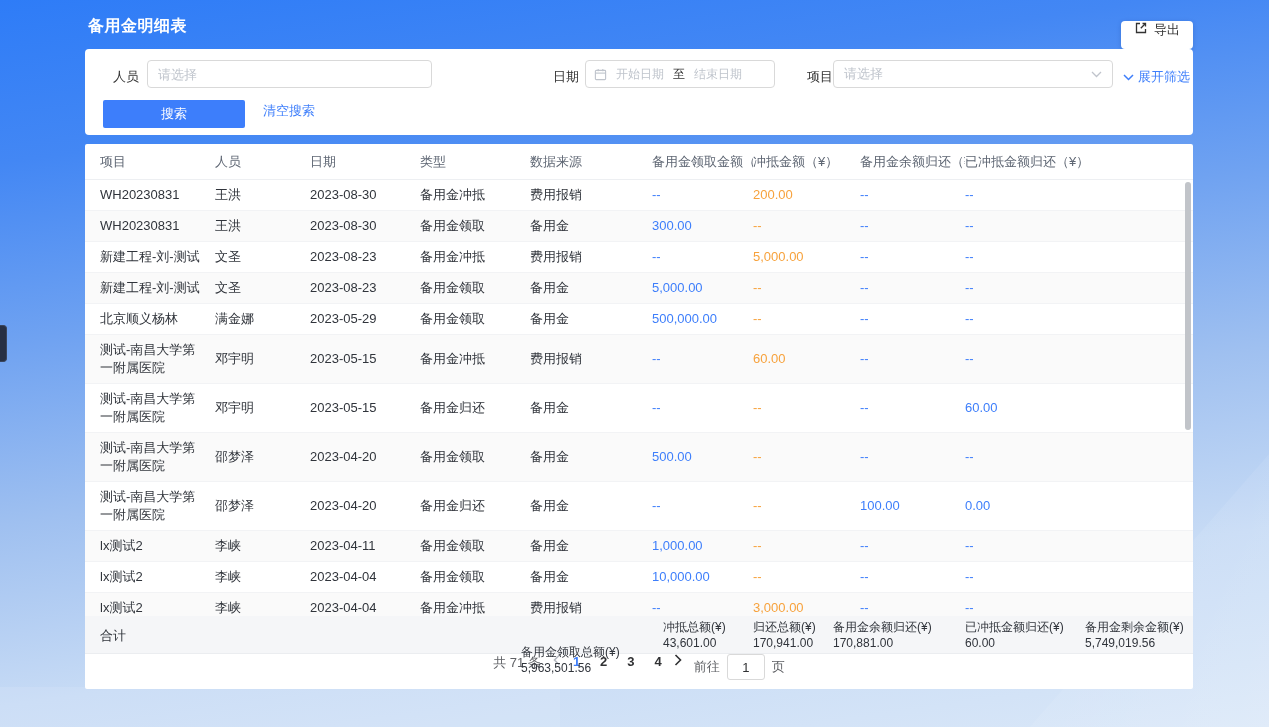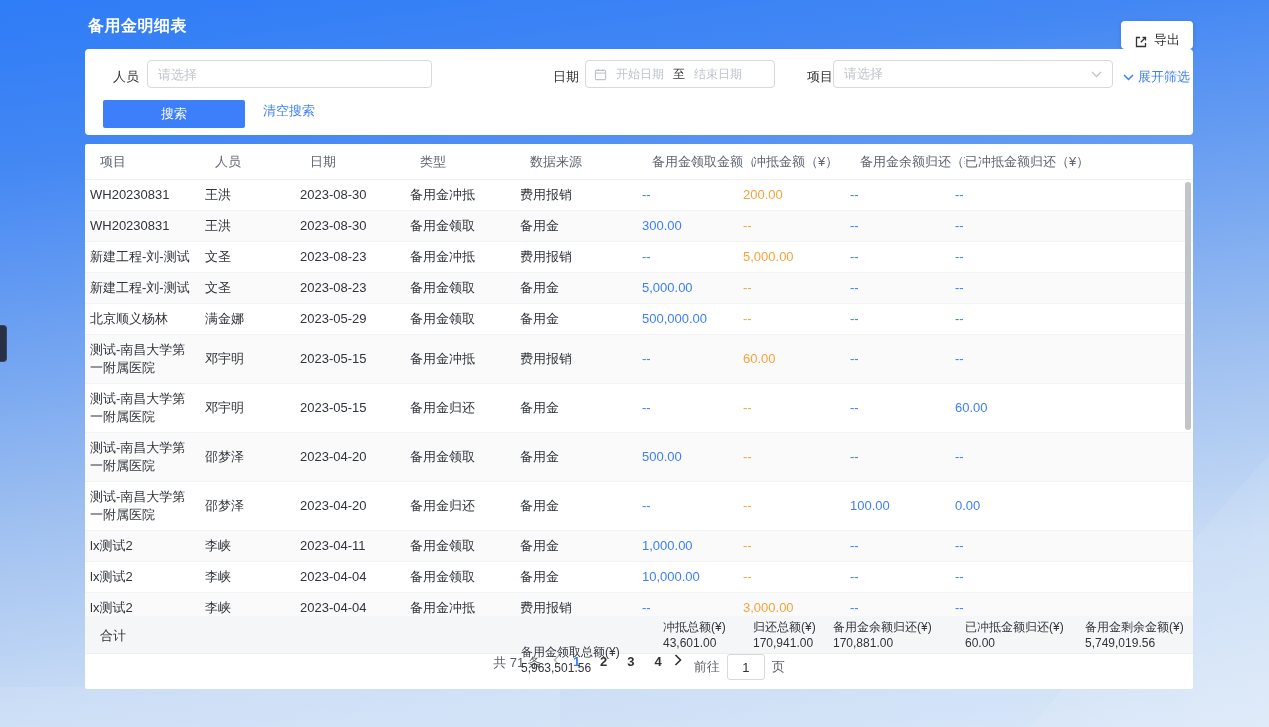--- a/index.html
+++ b/index.html
@@ -18,21 +18,21 @@
   .drawer-tab { position:absolute; left:0; top:325px; width:7px; height:37px;
     background:#273044; border:1px solid #3A455C; border-left:none;
     border-radius:0 4px 4px 0; cursor:pointer; }
 
   .app { position:absolute; left:85px; top:0; width:1108px; }
 
   
   .page-header { position:relative; height:49px; }
   .page-title { position:absolute; left:3px; top:16px; font-size:16px; font-weight:bold; color:#FFFFFF; letter-spacing:.5px; }
   .export-btn { position:absolute; right:0; top:21px; height:28px; padding:0 13px;
-    background:#FFFFFF; border-radius:4px; display:flex; align-items:flex-end; gap:6px;
+    background:#FFFFFF; border-radius:4px; display:flex; align-items:flex-start; gap:6px;
     font-size:13px; color:#333; cursor:pointer; box-shadow:0 1px 4px rgba(20,60,140,.25); }
 
   
   .filter-card { position:relative; background:#FFFFFF; border-radius:4px; height:86px; margin-bottom:9px; }
   .f-label { position:absolute; top:19px; font-size:13px; color:#333; white-space:nowrap; }
   .lbl-person { left:28px; } .lbl-date { left:468px; } .lbl-project { left:722px; }
   .txt-input { border:1px solid #D9D9D9; border-radius:4px; height:28px; font-size:13px;
     color:#333; outline:none; font-family:inherit; }
   .txt-input::placeholder { color:#BFC4CC; }
   .person-input { position:absolute; left:62px; top:11px; width:285px; padding:0 10px; }
@@ -52,21 +52,21 @@
     display:flex; align-items:center; justify-content:center; cursor:pointer; }
   .clear-link { position:absolute; left:178px; top:53px; color:#3D7EFB; font-size:13px; cursor:pointer; }
 
   
   .table-card { position:relative; background:#FFFFFF; border-radius:2px; }
   .grid-cols { display:grid; grid-template-columns:115px 95px 110px 110px 122px 101px 107px 105px 1fr; }
   .t-header { height:36px; align-items:center; padding:0 15px; font-size:13px; color:#5E6673;
     border-bottom:1px solid #EDEFF2; }
   .t-header .th { padding-right:8px; white-space:nowrap; overflow:hidden; }
   .t-body { height:436px; overflow:hidden; }
-  .t-row { padding:6px 5px; border-bottom:1px solid #F2F3F5; font-size:13px; color:#30343B;
+  .t-row { padding:6px 15px; border-bottom:1px solid #F2F3F5; font-size:13px; color:#30343B;
     line-height:18px; align-items:center; }
   .t-row.striped { background:#FAFAFA; }
   .t-row .cell { padding-right:8px; word-break:break-all; }
   .cell.blue { color:#3D7EFB; } .cell.orange { color:#F7A23C; }
   .scroll-thumb { position:absolute; right:2px; top:38px; width:6px; height:248px;
     background:#C1C4C9; border-radius:3px; cursor:grab; }
 
   
   .t-totals { position:relative; height:38px; background:#F5F6F8; border-bottom:1px solid #EBEDF0; }
   .totals-label { position:absolute; left:15px; top:11px; font-size:13px; color:#30343B; }

